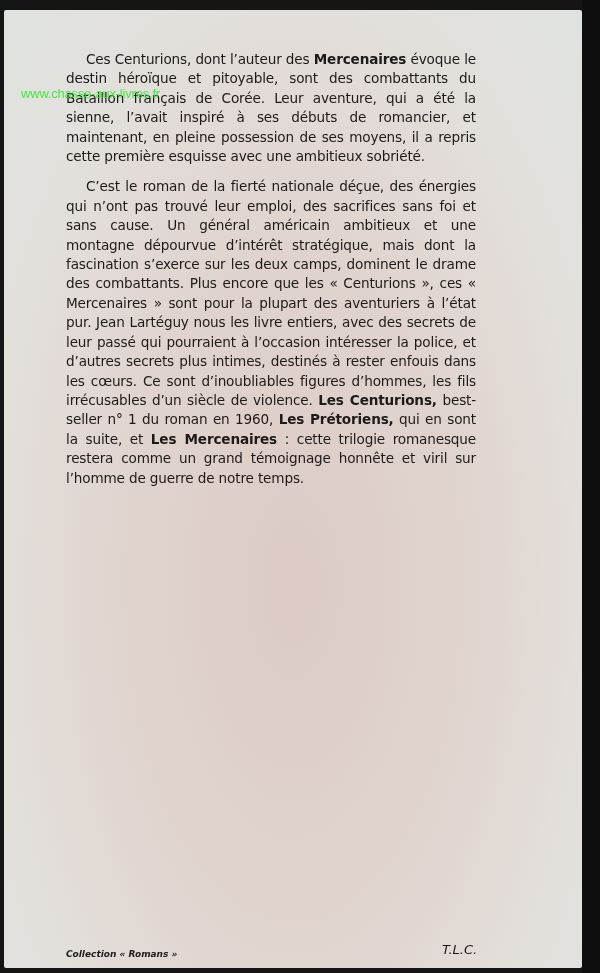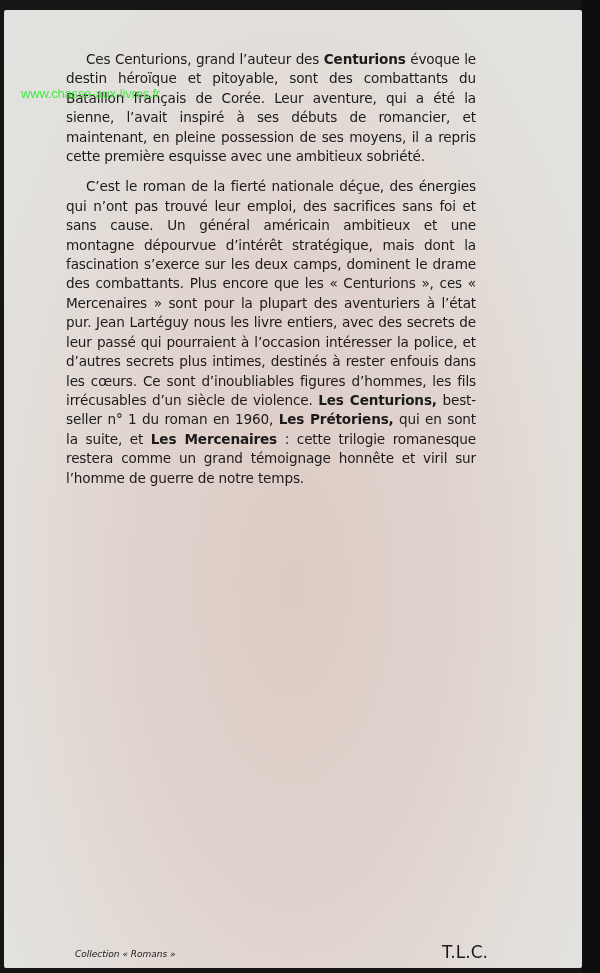--- a/index.html
+++ b/index.html
@@ -22,35 +22,35 @@
     z-index: 2; letter-spacing: -0.2px; margin-top: 29px;
   }
   .text-block {
     position: absolute; left: 62px; top: 40px; width: 410px;
     font-family: "DejaVu Sans", sans-serif; font-size: 13.6px; line-height: 19.4px;
     color: #1c1a1a; text-align: justify; letter-spacing: -0.15px;
   }
   .text-block p { margin: 0 0 11px 0; text-indent: 20px; }
   .text-block b { font-weight: bold; }
   .footer-left {
-    position: absolute; left: 71px; top: 939px;
-    font-family: "DejaVu Sans", sans-serif; font-style: italic; font-weight: normal;
+    position: absolute; left: 62px; top: 939px;
+    font-family: "DejaVu Sans", sans-serif; font-style: italic; font-weight: bold;
     font-size: 9px; color: #1c1a1a; text-align: center;
   }
   .footer-right {
     position: absolute; left: 438px; top: 932px;
-    font-family: "DejaVu Sans", sans-serif; 
-    font-size: 17px; color: #1c1a1a;
+    font-family: "DejaVu Sans", sans-serif; font-style: italic;
+    font-size: 13px; color: #1c1a1a;
   }
 </style>
 </head>
 <body>
 
 <div class="cover">
   <div class="watermark">www.chasse-aux-livres.fr</div>
   <div class="text-block">
-    <p><span>Ces Centurions</span><span>, grand l’auteur des </span><b>Centurions</b><span> évoque le destin héroïque et pitoyable, sont des combattants du Bataillon français de Corée. Leur aventure, qui a été la sienne, l’avait inspiré à ses débuts de romancier, et maintenant, en pleine possession de ses moyens, il a repris cette première esquisse avec une ambitieux sobriété.</span></p>
+    <p><span>Ces Centurions</span><span>, dont l’auteur des </span><b>Mercenaires</b><span> évoque le destin héroïque et pitoyable, sont des combattants du Bataillon français de Corée. Leur aventure, qui a été la sienne, l’avait inspiré à ses débuts de romancier, et maintenant, en pleine possession de ses moyens, il a repris cette première esquisse avec une ambitieux sobriété.</span></p>
     <p><span>C’est le roman de la fierté nationale déçue, des énergies qui n’ont pas trouvé leur emploi, des sacrifices sans foi et sans cause. Un général américain ambitieux et une montagne dépourvue d’intérêt stratégique, mais dont la fascination s’exerce sur les deux camps, dominent le drame des combattants. Plus encore que les « Centurions », ces « Mercenaires » sont pour la plupart des aventuriers à l’état pur. Jean Lartéguy nous les livre entiers, avec des secrets de leur passé qui pourraient à l’occasion intéresser la police, et d’autres secrets plus intimes, destinés à rester enfouis dans les cœurs. Ce sont d’inoubliables figures d’hommes, les fils irrécusables d’un siècle de violence. </span><b>Les Centurions,</b><span> best-seller n° 1 du roman en 1960, </span><b>Les Prétoriens,</b><span> qui en sont la suite, et </span><b>Les Mercenaires</b><span> : cette trilogie romanesque restera comme un grand témoignage honnête et viril sur l’homme de guerre de notre temps.</span></p>
   </div>
   <div class="footer-left">Collection « Romans »</div>
   <div class="footer-right">T.L.C.</div>
 </div>
 <div class="right-strip"></div>
 
 </body></html>

